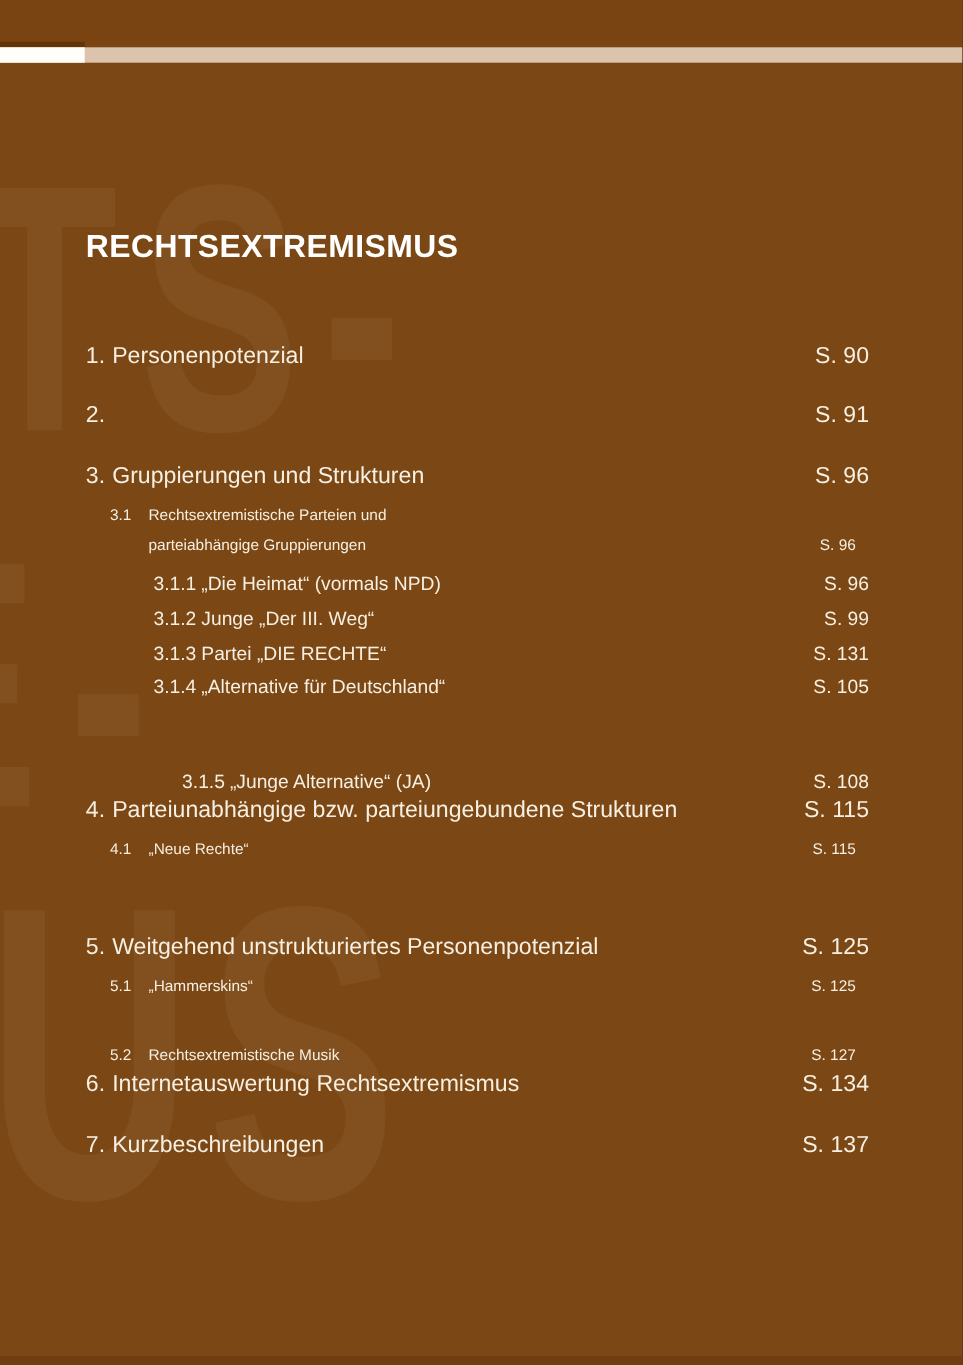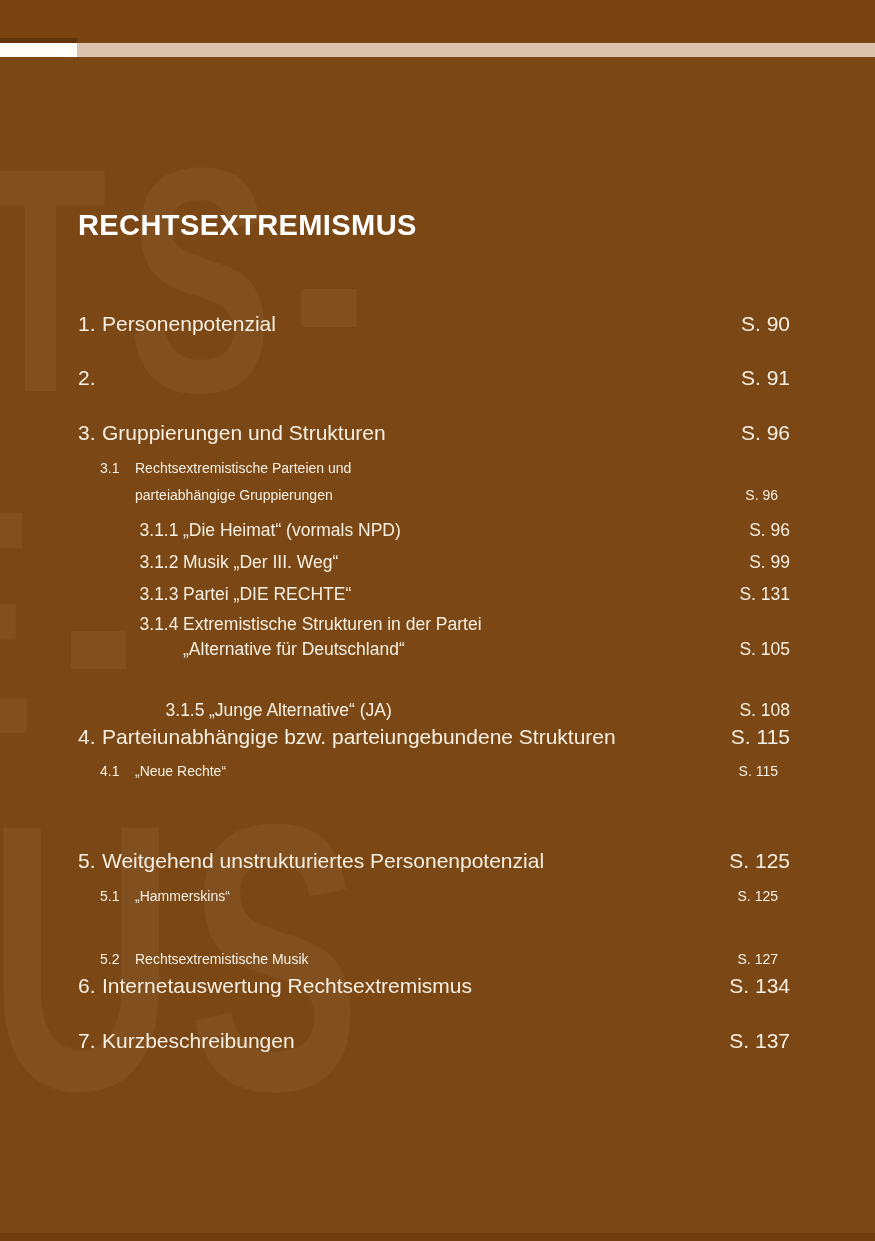--- a/index.html
+++ b/index.html
@@ -68,23 +68,23 @@
   <div class="wm wm3">US</div>
 
   <div class="title">RECHTSEXTREMISMUS</div>
 
   <div class="toc" id="toc">
       <div class="toc-row lvl1" style="top: 310px;"><span class="num">1.</span><span class="lbl"><div>Personenpotenzial</div></span><span class="pg">S. 90</span></div>
       <div class="toc-row lvl1" style="top: 364px;"><span class="num">2.</span><span class="pg">S. 91</span></div>
       <div class="toc-row lvl1" style="top: 419px;"><span class="num">3.</span><span class="lbl"><div>Gruppierungen und Strukturen</div></span><span class="pg">S. 96</span></div>
       <div class="toc-row lvl2" style="top: 455px;"><span class="num">3.1</span><span class="lbl"><div>Rechtsextremistische Parteien und</div><div>parteiabhängige Gruppierungen</div></span><span class="pg">S. 96</span></div>
       <div class="toc-row lvl3" style="top: 518px;"><span class="num">3.1.1</span><span class="lbl"><div>„Die Heimat“ (vormals NPD)</div></span><span class="pg">S. 96</span></div>
-      <div class="toc-row lvl3" style="top: 550px;"><span class="num">3.1.2</span><span class="lbl"><div>Musik „Der III. Weg“</div></span><span class="pg">S. 99</span></div>
+      <div class="toc-row lvl3" style="top: 550px;"><span class="num">3.1.2</span><span class="lbl"><div>Junge „Der III. Weg“</div></span><span class="pg">S. 99</span></div>
       <div class="toc-row lvl3" style="top: 582px;"><span class="num">3.1.3</span><span class="lbl"><div>Partei „DIE RECHTE“</div></span><span class="pg">S. 131</span></div>
-      <div class="toc-row lvl3" style="top: 612px;"><span class="num">3.1.4</span><span class="lbl"><div>Extremistische Strukturen in der Partei</div><div>„Alternative für Deutschland“</div></span><span class="pg">S. 105</span></div>
+      <div class="toc-row lvl3" style="top: 612px;"><span class="num">3.1.4</span><span class="lbl"><div>„Alternative für Deutschland“</div></span><span class="pg">S. 105</span></div>
       <div class="toc-row lvl3" style="top: 698px; margin-left: 26px;"><span class="num">3.1.5</span><span class="lbl"><div>„Junge Alternative“ (JA)</div></span><span class="pg">S. 108</span></div>
       <div class="toc-row lvl1" style="top: 723px;"><span class="num">4.</span><span class="lbl"><div>Parteiunabhängige bzw. parteiungebundene Strukturen</div></span><span class="pg">S. 115</span></div>
       <div class="toc-row lvl2" style="top: 758px;"><span class="num">4.1</span><span class="lbl"><div>„Neue Rechte“</div></span><span class="pg">S. 115</span></div>
       <div class="toc-row lvl1" style="top: 847px;"><span class="num">5.</span><span class="lbl"><div>Weitgehend unstrukturiertes Personenpotenzial</div></span><span class="pg">S. 125</span></div>
       <div class="toc-row lvl2" style="top: 883px;"><span class="num">5.1</span><span class="lbl"><div>„Hammerskins“</div></span><span class="pg">S. 125</span></div>
       <div class="toc-row lvl2" style="top: 918px; margin-top: 28px;"><span class="num">5.2</span><span class="lbl"><div>Rechtsextremistische Musik</div></span><span class="pg">S. 127</span></div>
       <div class="toc-row lvl1" style="top: 972px;"><span class="num">6.</span><span class="lbl"><div>Internetauswertung Rechtsextremismus</div></span><span class="pg">S. 134</span></div>
       <div class="toc-row lvl1" style="top: 1027px;"><span class="num">7.</span><span class="lbl"><div>Kurzbeschreibungen</div></span><span class="pg">S. 137</span></div>
     </div>
 

